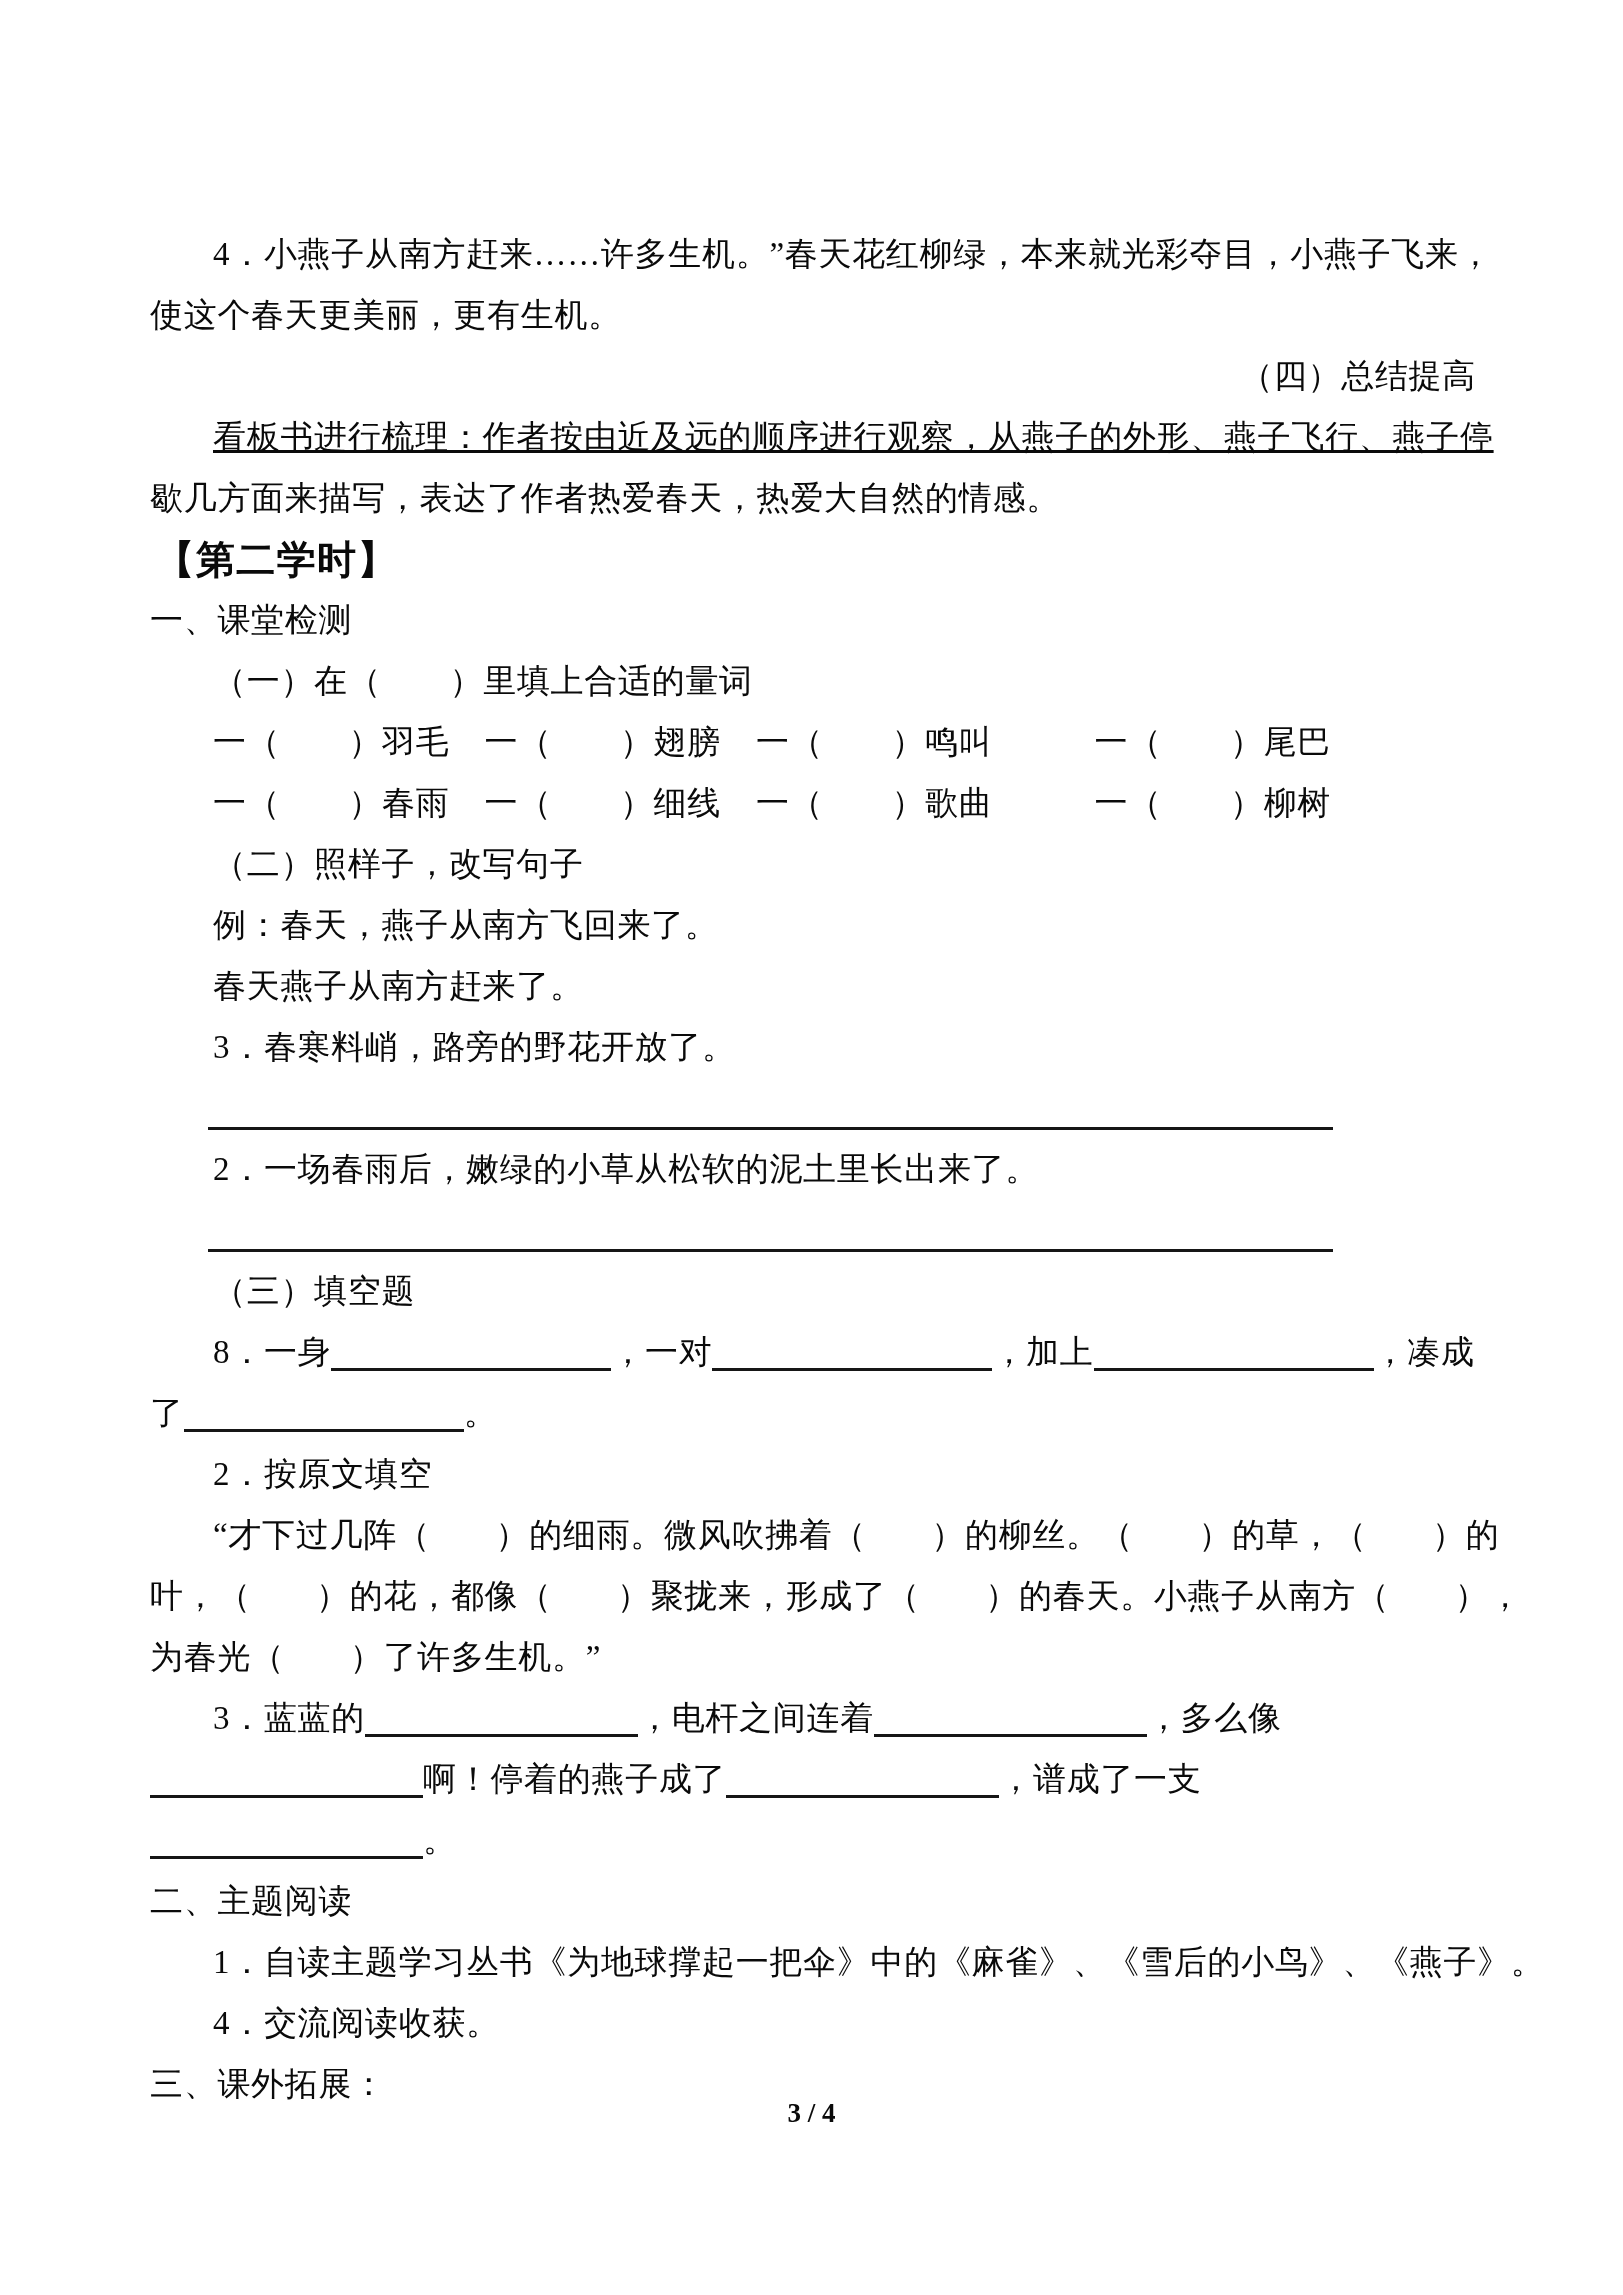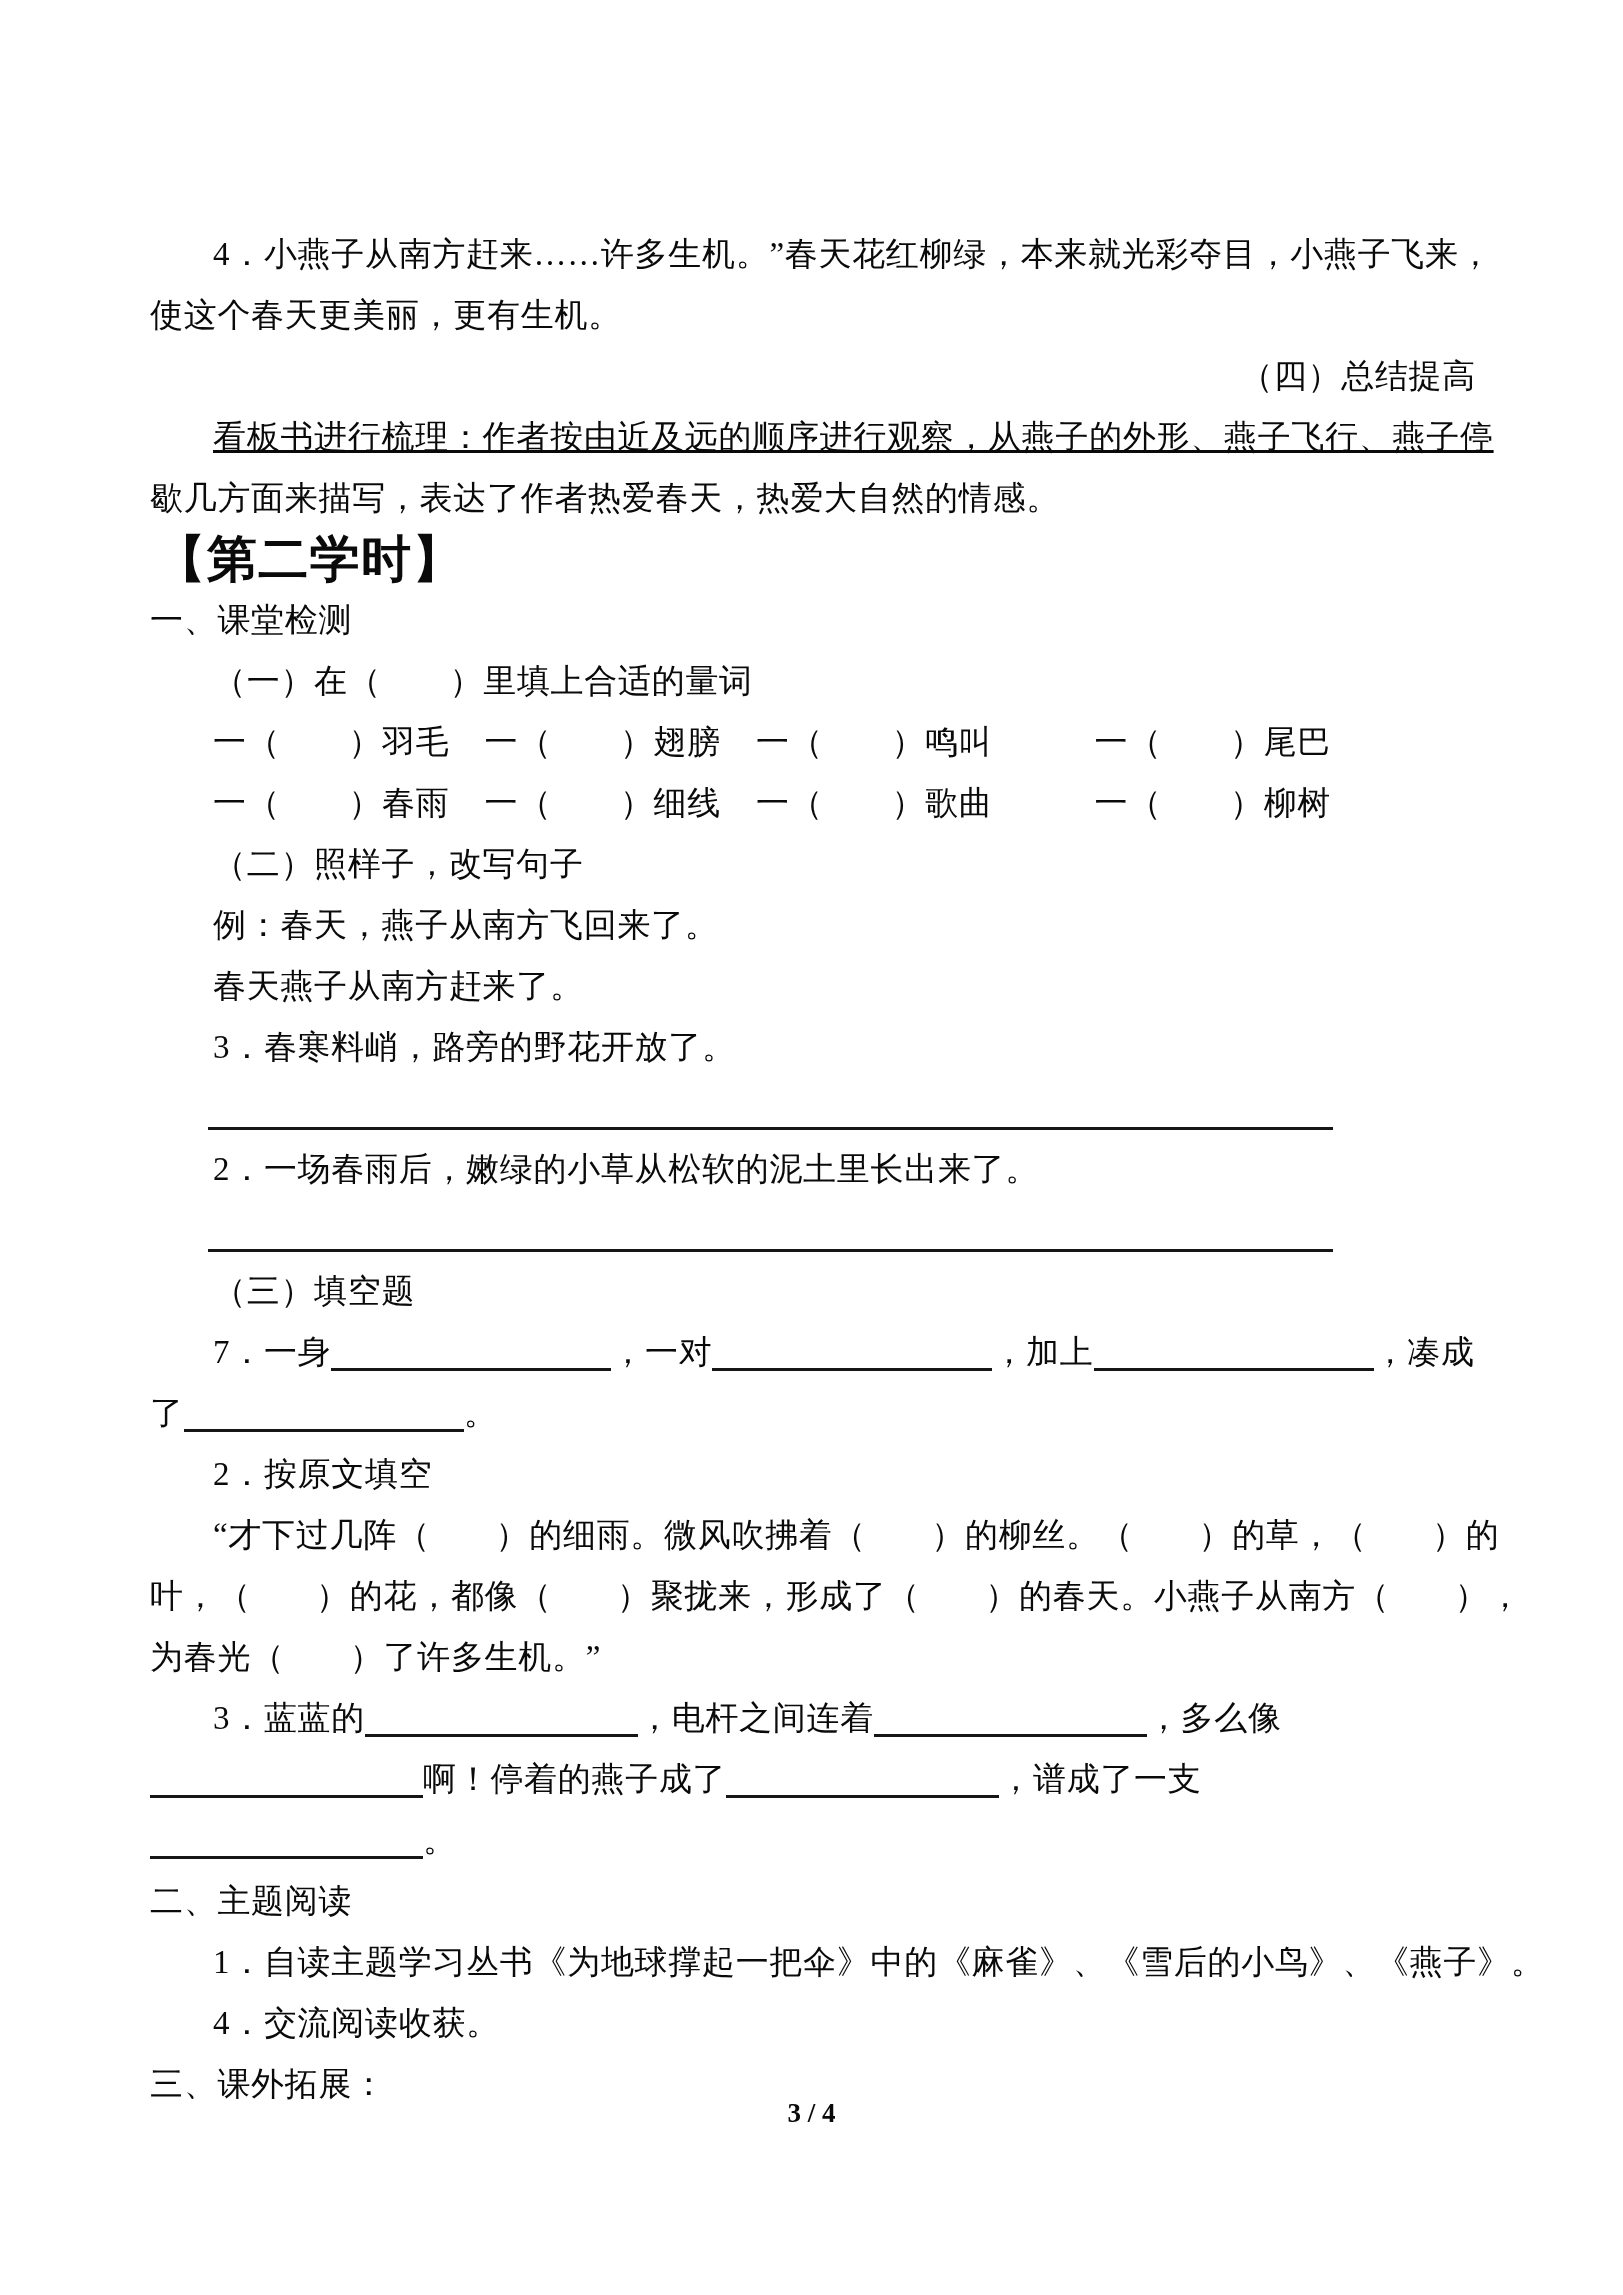--- a/index.html
+++ b/index.html
@@ -25,21 +25,21 @@
   .line {
     height: 61px;
     line-height: 61px;
     font-size: 33px;
     white-space: nowrap;
     letter-spacing: 0.7px;
   }
   .line.heading {
     font-family: "Liberation Sans", "DejaVu Sans", sans-serif;
     font-weight: 700;
-    font-size: 50px;
+    font-size: 39px;
     letter-spacing: 1.4px;
   }
   .txt { display: inline; }
   .blank {
     display: inline-block;
     height: 0;
     border-bottom: 3.4px solid #161616;
     vertical-align: -8.2px;
   }
   .gap {
@@ -80,21 +80,21 @@
       <div class="line" style="padding-left: 63px;"><span class="txt">一（</span><span class="gap" style="width: 68px;"></span><span class="txt">）羽毛</span><span class="gap" style="width: 35px;"></span><span class="txt">一（</span><span class="gap" style="width: 68px;"></span><span class="txt">）翅膀</span><span class="gap" style="width: 35px;"></span><span class="txt">一（</span><span class="gap" style="width: 68px;"></span><span class="txt">）鸣叫</span><span class="gap" style="width: 102px;"></span><span class="txt">一（</span><span class="gap" style="width: 68px;"></span><span class="txt">）尾巴</span></div>
       <div class="line" style="padding-left: 63px;"><span class="txt">一（</span><span class="gap" style="width: 68px;"></span><span class="txt">）春雨</span><span class="gap" style="width: 35px;"></span><span class="txt">一（</span><span class="gap" style="width: 68px;"></span><span class="txt">）细线</span><span class="gap" style="width: 35px;"></span><span class="txt">一（</span><span class="gap" style="width: 68px;"></span><span class="txt">）歌曲</span><span class="gap" style="width: 102px;"></span><span class="txt">一（</span><span class="gap" style="width: 68px;"></span><span class="txt">）柳树</span></div>
       <div class="line" style="padding-left: 63px;"><span class="txt">（二）照样子，改写句子</span></div>
       <div class="line" style="padding-left: 63px;"><span class="txt">例：春天，燕子从南方飞回来了。</span></div>
       <div class="line" style="padding-left: 63px;"><span class="txt">春天燕子从南方赶来了。</span></div>
       <div class="line" style="padding-left: 63px;"><span class="txt">3．春寒料峭，路旁的野花开放了。</span></div>
       <div class="line" style="padding-left: 58px;"><span class="rule" style="width: 1125px;"></span></div>
       <div class="line" style="padding-left: 63px;"><span class="txt">2．一场春雨后，嫩绿的小草从松软的泥土里长出来了。</span></div>
       <div class="line" style="padding-left: 58px;"><span class="rule" style="width: 1125px;"></span></div>
       <div class="line" style="padding-left: 63px;"><span class="txt">（三）填空题</span></div>
-      <div class="line" style="padding-left: 63px;"><span class="txt">7．一身</span><span class="blank" style="width: 280px;"></span><span class="txt">，一对</span><span class="blank" style="width: 280px;"></span><span class="txt">，加上</span><span class="blank" style="width: 280px;"></span><span class="txt">，凑成</span></div>
+      <div class="line" style="padding-left: 63px;"><span class="txt">8．一身</span><span class="blank" style="width: 280px;"></span><span class="txt">，一对</span><span class="blank" style="width: 280px;"></span><span class="txt">，加上</span><span class="blank" style="width: 280px;"></span><span class="txt">，凑成</span></div>
       <div class="line"><span class="txt">了</span><span class="blank" style="width: 280px;"></span><span class="txt">。</span></div>
       <div class="line" style="padding-left: 63px;"><span class="txt">2．按原文填空</span></div>
       <div class="line" style="padding-left: 63px;"><span class="txt">“才下过几阵（</span><span class="gap" style="width: 65px;"></span><span class="txt">）的细雨。微风吹拂着（</span><span class="gap" style="width: 65px;"></span><span class="txt">）的柳丝。（</span><span class="gap" style="width: 65px;"></span><span class="txt">）的草，（</span><span class="gap" style="width: 65px;"></span><span class="txt">）的</span></div>
       <div class="line"><span class="txt">叶，（</span><span class="gap" style="width: 65px;"></span><span class="txt">）的花，都像（</span><span class="gap" style="width: 65px;"></span><span class="txt">）聚拢来，形成了（</span><span class="gap" style="width: 65px;"></span><span class="txt">）的春天。小燕子从南方（</span><span class="gap" style="width: 65px;"></span><span class="txt">），</span></div>
       <div class="line"><span class="txt">为春光（</span><span class="gap" style="width: 65px;"></span><span class="txt">）了许多生机。”</span></div>
       <div class="line" style="padding-left: 63px;"><span class="txt">3．蓝蓝的</span><span class="blank" style="width: 273px;"></span><span class="txt">，电杆之间连着</span><span class="blank" style="width: 273px;"></span><span class="txt">，多么像</span></div>
       <div class="line"><span class="blank" style="width: 273px;"></span><span class="txt">啊！停着的燕子成了</span><span class="blank" style="width: 273px;"></span><span class="txt">，谱成了一支</span></div>
       <div class="line"><span class="blank" style="width: 273px;"></span><span class="txt">。</span></div>
       <div class="line"><span class="txt">二、主题阅读</span></div>
       <div class="line" style="padding-left: 63px; text-align: right;"><span class="txt">1．自读主题学习丛书《为地球撑起一把伞》中的《麻雀》、《雪后的小鸟》、《燕子》。</span></div>

